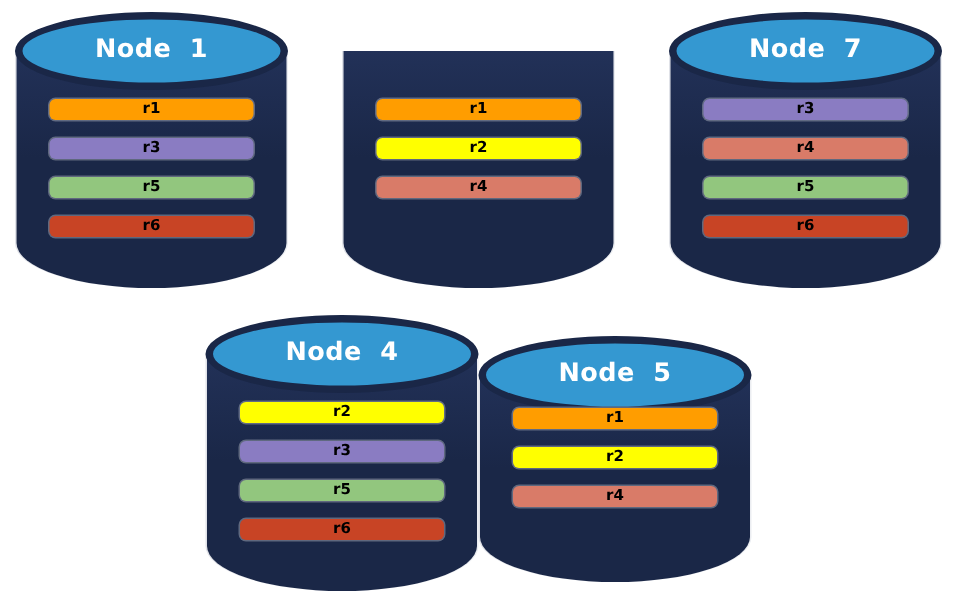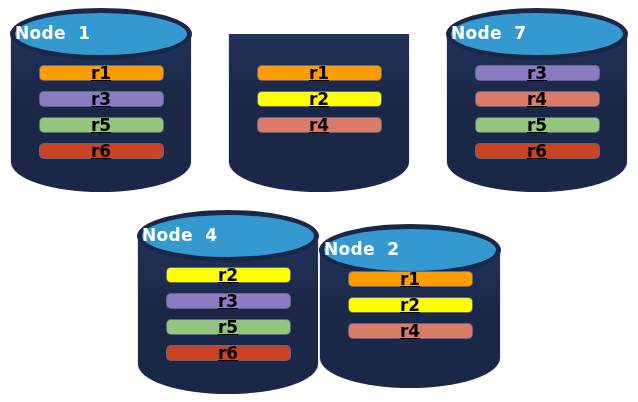--- a/index.html
+++ b/index.html
@@ -45,21 +45,21 @@
   .cyl-top {
     position: absolute;
     top: 0; left: 0; right: 0;
     height: 52px;
     border-radius: 50%;
     background: var(--top-fill, #3498D1);
     border: 5px solid var(--outline-color, #1A2747);
     box-sizing: border-box;
     display: flex;
     align-items: center;
-    justify-content: flex-start;
+    justify-content: center;
     z-index: 2;
   }
 
   .node-label {
     color: var(--label-color, #ffffff);
     font-weight: bold;
     font-size: 17px;
     white-space: pre;
     letter-spacing: 0.3px;
     transform: translateY(-1px);
@@ -69,32 +69,31 @@
     position: absolute;
     top: 58px; left: 0; right: 0;
     display: flex;
     flex-direction: column;
     align-items: center;
     gap: 12px;
     z-index: 3;
   }
 
   .bar {
-    width: 123px;
+    width: 136px;
     height: 14px;
     border-radius: 4px;
     display: flex;
     align-items: center;
     justify-content: center;
-    font-size: 17px;
+    font-size: 10px;
     font-weight: bold;
     line-height: 14px;
     color: var(--bar-text-color, #000000);
     box-shadow: 0 0 0 1px rgba(255, 255, 255, 0.30);
-    text-decoration: underline;
   }
 </style>
 </head>
 <body>
 
 <div class="canvas">
   <div class="node-row row-0">
   <div class="cylinder">
     <div class="cyl-body"></div>
     <div class="cyl-top">
@@ -140,21 +139,21 @@
           <div class="bar" style="background: rgb(255, 255, 0);">r2</div>
           <div class="bar" style="background: rgb(138, 124, 194);">r3</div>
           <div class="bar" style="background: rgb(146, 198, 126);">r5</div>
           <div class="bar" style="background: rgb(200, 68, 37);">r6</div>
         </div>
   </div>
 
   <div class="cylinder">
     <div class="cyl-body"></div>
     <div class="cyl-top">
-      <span class="node-label">Node  2</span>
+      <span class="node-label">Node  5</span>
     </div>
     <div class="bars">
           <div class="bar" style="background: rgb(255, 157, 0);">r1</div>
           <div class="bar" style="background: rgb(255, 255, 0);">r2</div>
           <div class="bar" style="background: rgb(217, 123, 104);">r4</div>
         </div>
   </div>
 </div>
 </div>
 

